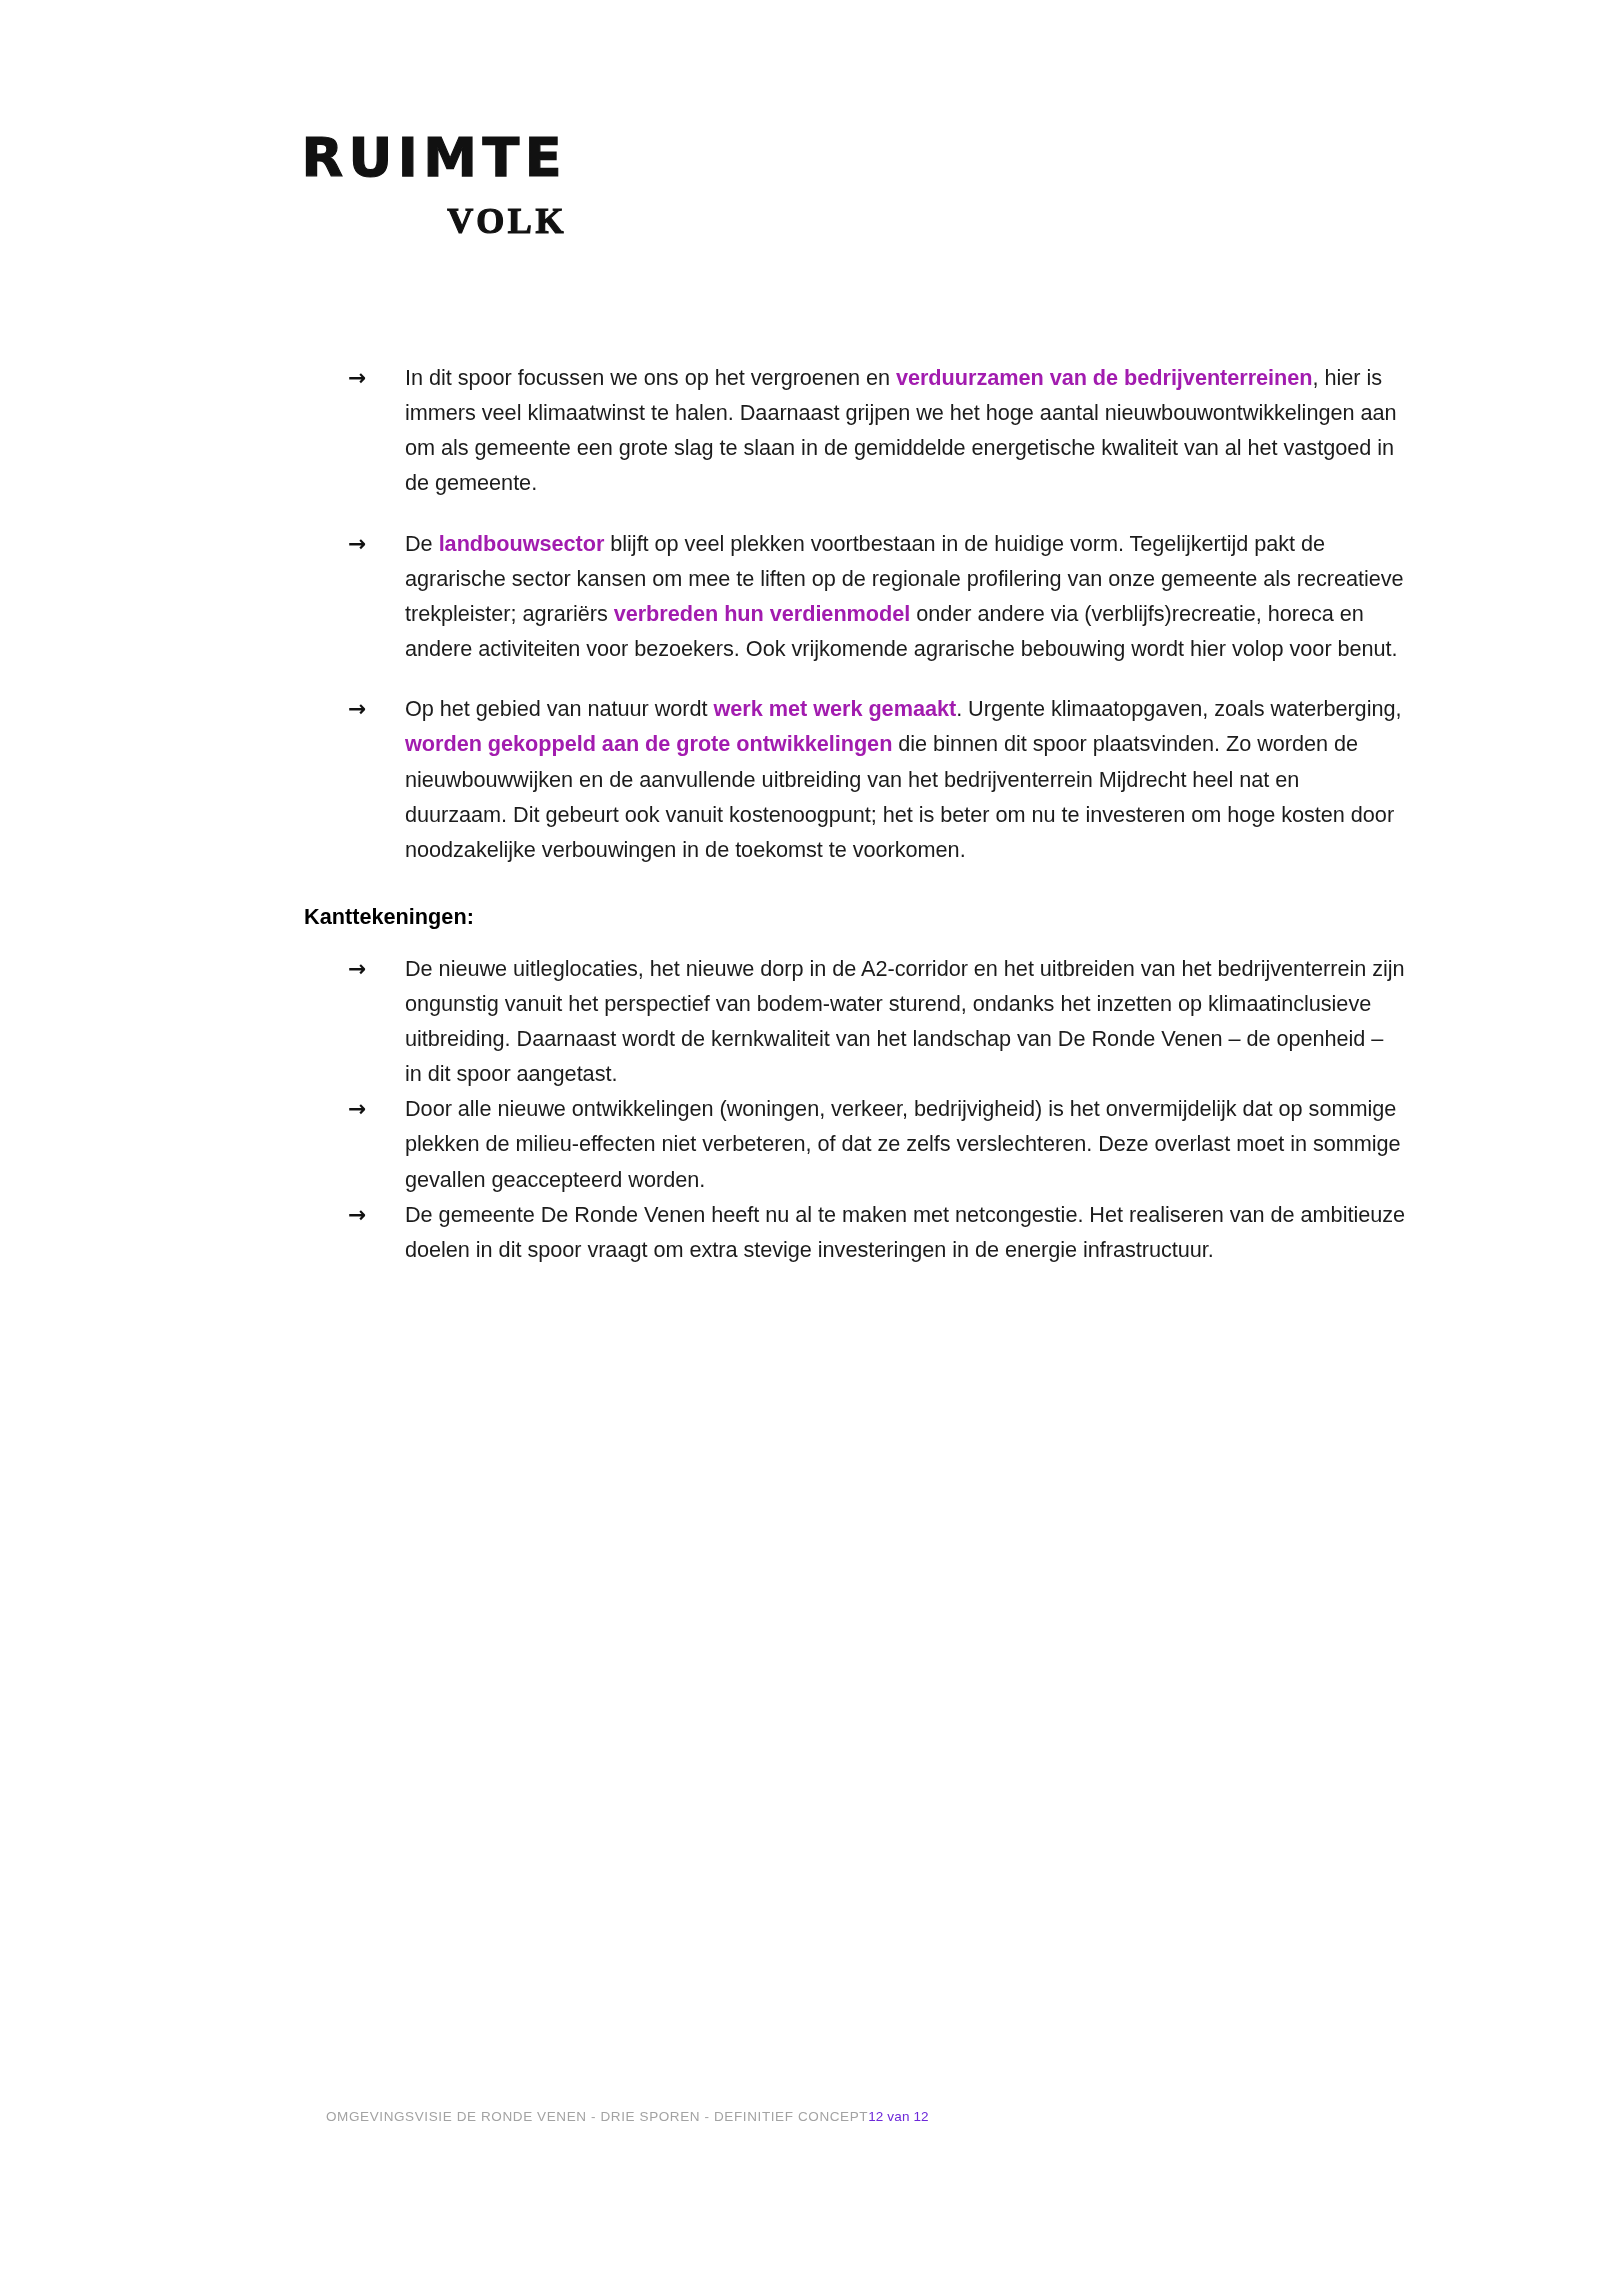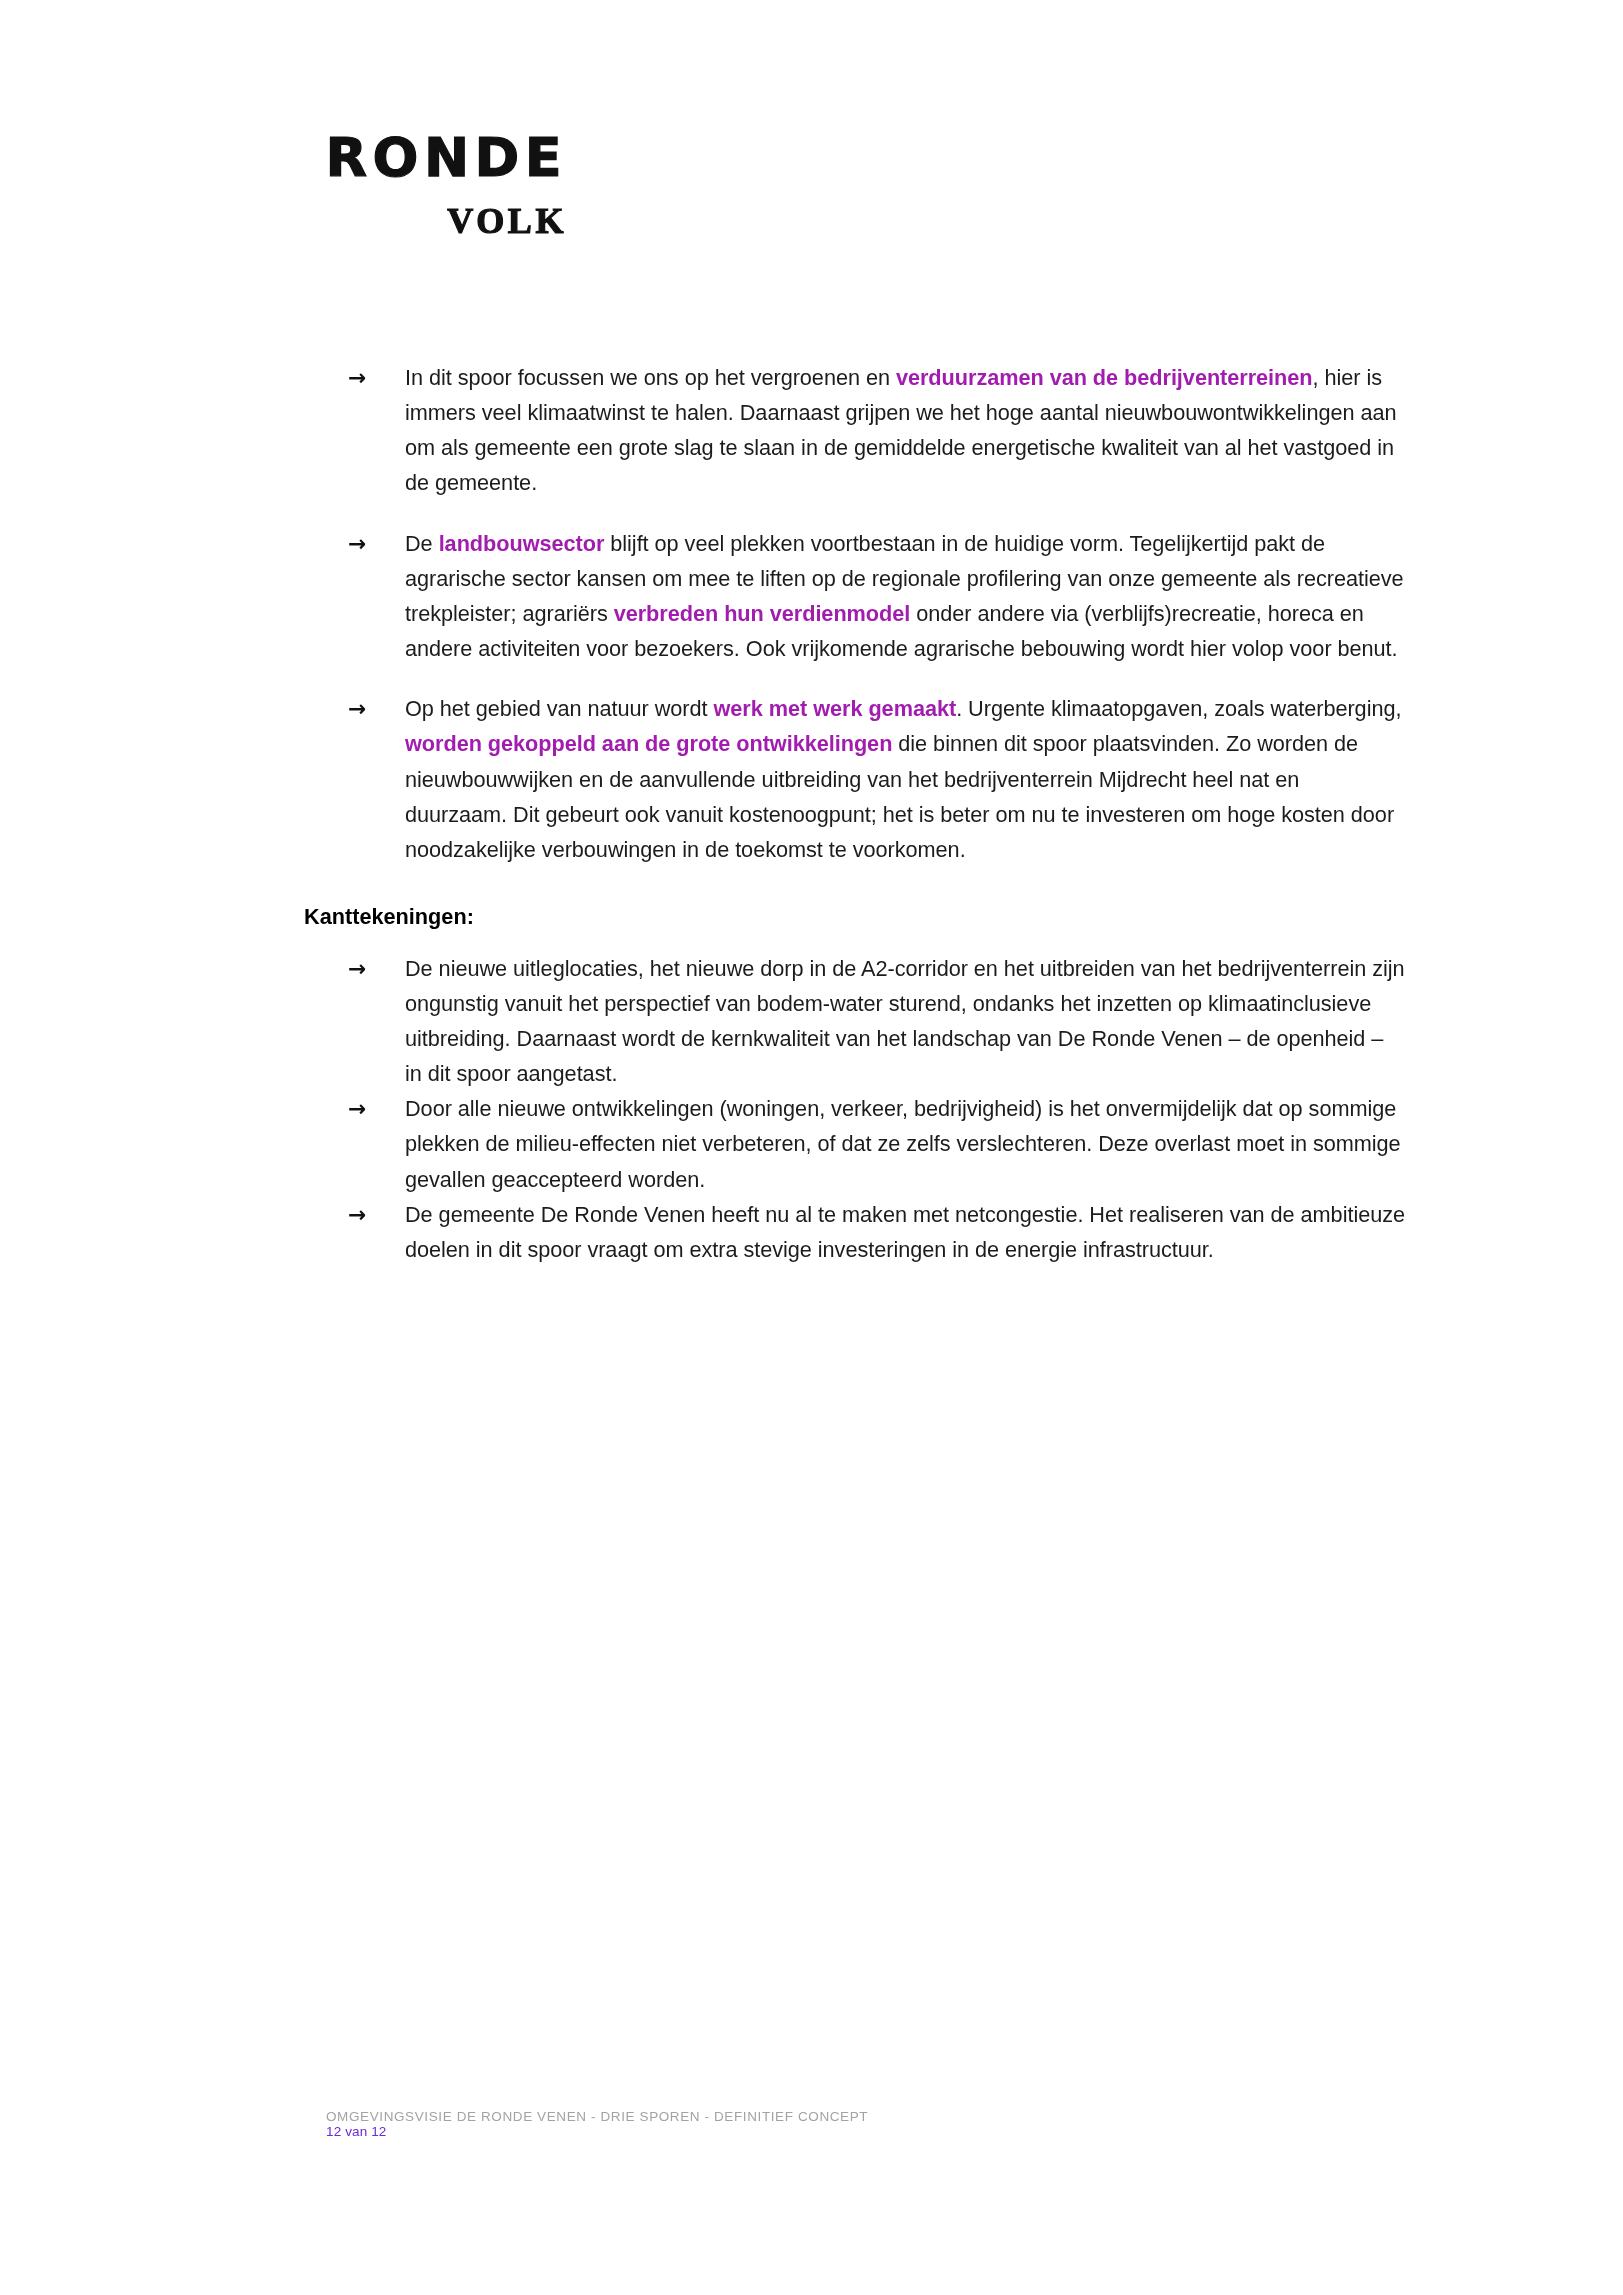--- a/index.html
+++ b/index.html
@@ -101,36 +101,35 @@
 
   b, strong { font-weight: 700; color: #a21caf; }
 
   
   .footer {
     position: absolute;
     left: 326px;
     right: 206px;
     top: 2109px;
     display: flex;
-    justify-content: center;
+    justify-content: flex-start;
     align-items: baseline;
     font-size: 13.5px;
     letter-spacing: 0.045em;
     color: #a3a3a3;
-    flex-direction: column;
   }
   .footer-right { color: #6d28d9; letter-spacing: 0.01em; }
 </style>
 </head>
 <body>
 
 <div class="page">
 
   <div class="logo">
-    <span class="logo-line r1">RONDE</span>
+    <span class="logo-line r1">RUIMTE</span>
     <span class="logo-line r2">VOLK</span>
   </div>
 
   <div class="content">
 
 
     <ul class="bullet-list spaced body-text">
         <li><span class="bullet-arrow">→</span><span><span>In dit spoor focussen we ons op het vergroenen en </span><b>verduurzamen van de bedrijventerreinen</b><span>, hier is immers veel klimaatwinst te halen. Daarnaast grijpen we het hoge aantal nieuwbouwontwikkelingen aan om als gemeente een grote slag te slaan in de gemiddelde energetische kwaliteit van al het vastgoed in de gemeente.</span></span></li>
         <li><span class="bullet-arrow">→</span><span><span>De </span><b>landbouwsector</b><span> blijft op veel plekken voortbestaan in de huidige vorm. Tegelijkertijd pakt de agrarische sector kansen om mee te liften op de regionale profilering van onze gemeente als recreatieve trekpleister; agrariërs </span><b>verbreden hun verdienmodel</b><span> onder andere via (verblijfs)recreatie, horeca en andere activiteiten voor bezoekers. Ook vrijkomende agrarische bebouwing wordt hier volop voor benut.</span></span></li>
         <li><span class="bullet-arrow">→</span><span><span>Op het gebied van natuur wordt </span><b>werk met werk gemaakt</b><span>. Urgente klimaatopgaven, zoals waterberging, </span><b>worden gekoppeld aan de grote ontwikkelingen</b><span> die binnen dit spoor plaatsvinden. Zo worden de nieuwbouwwijken en de aanvullende uitbreiding van het bedrijventerrein Mijdrecht heel nat en duurzaam. Dit gebeurt ook vanuit kostenoogpunt; het is beter om nu te investeren om hoge kosten door noodzakelijke verbouwingen in de toekomst te voorkomen.</span></span></li>

